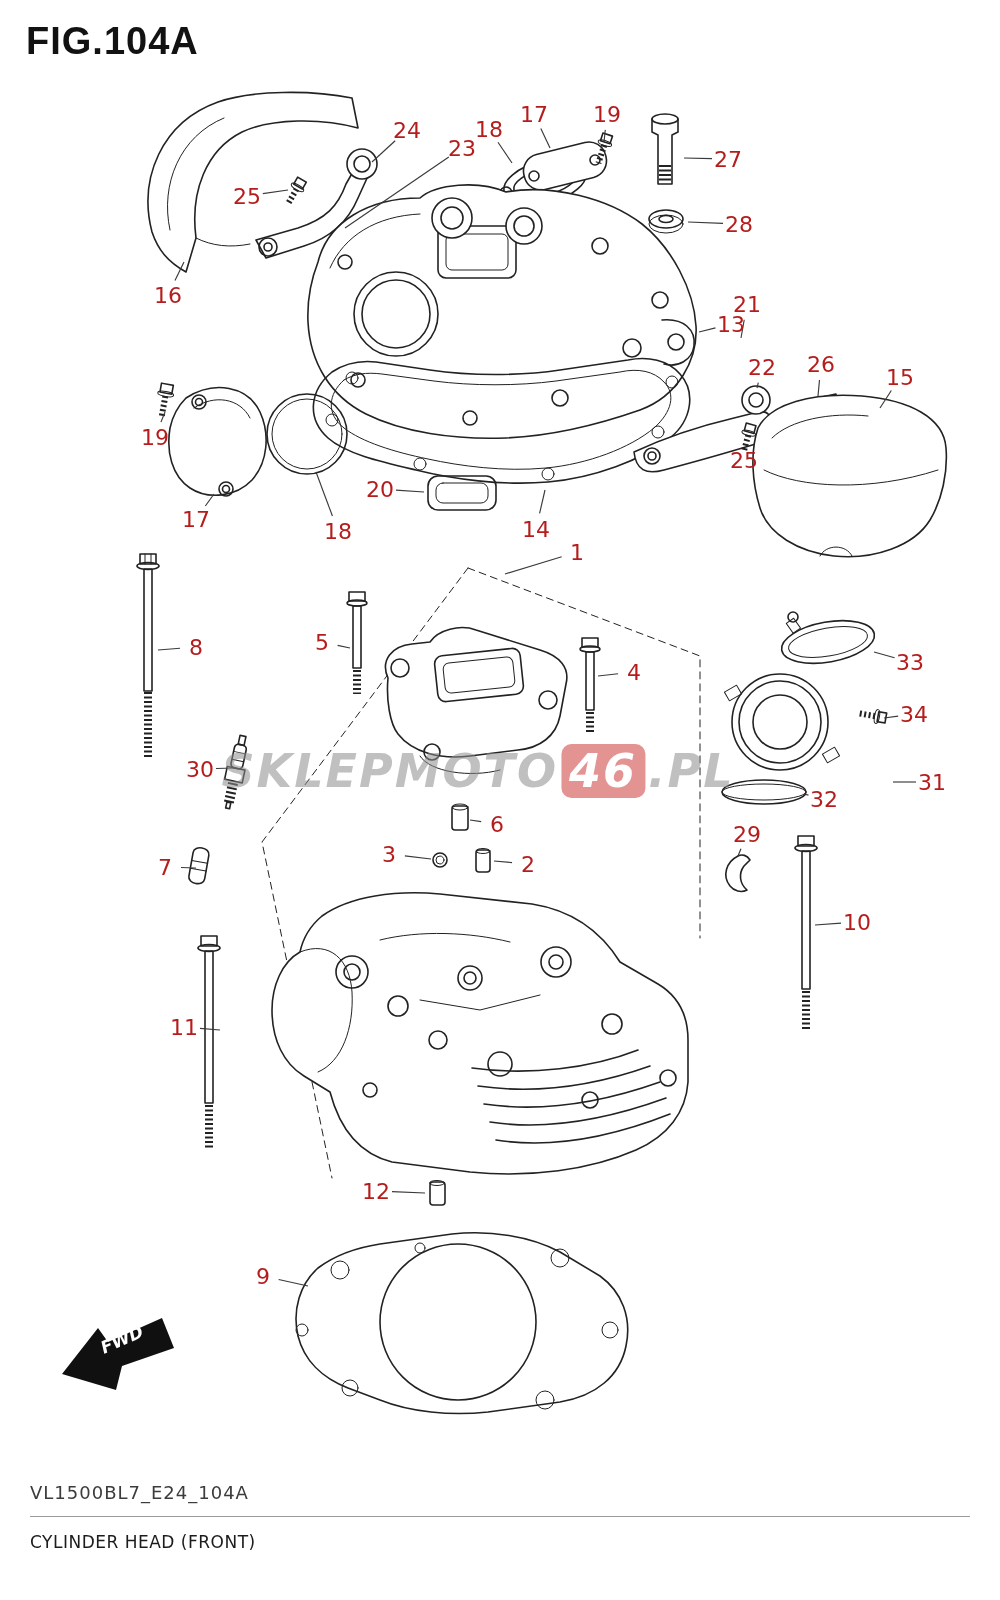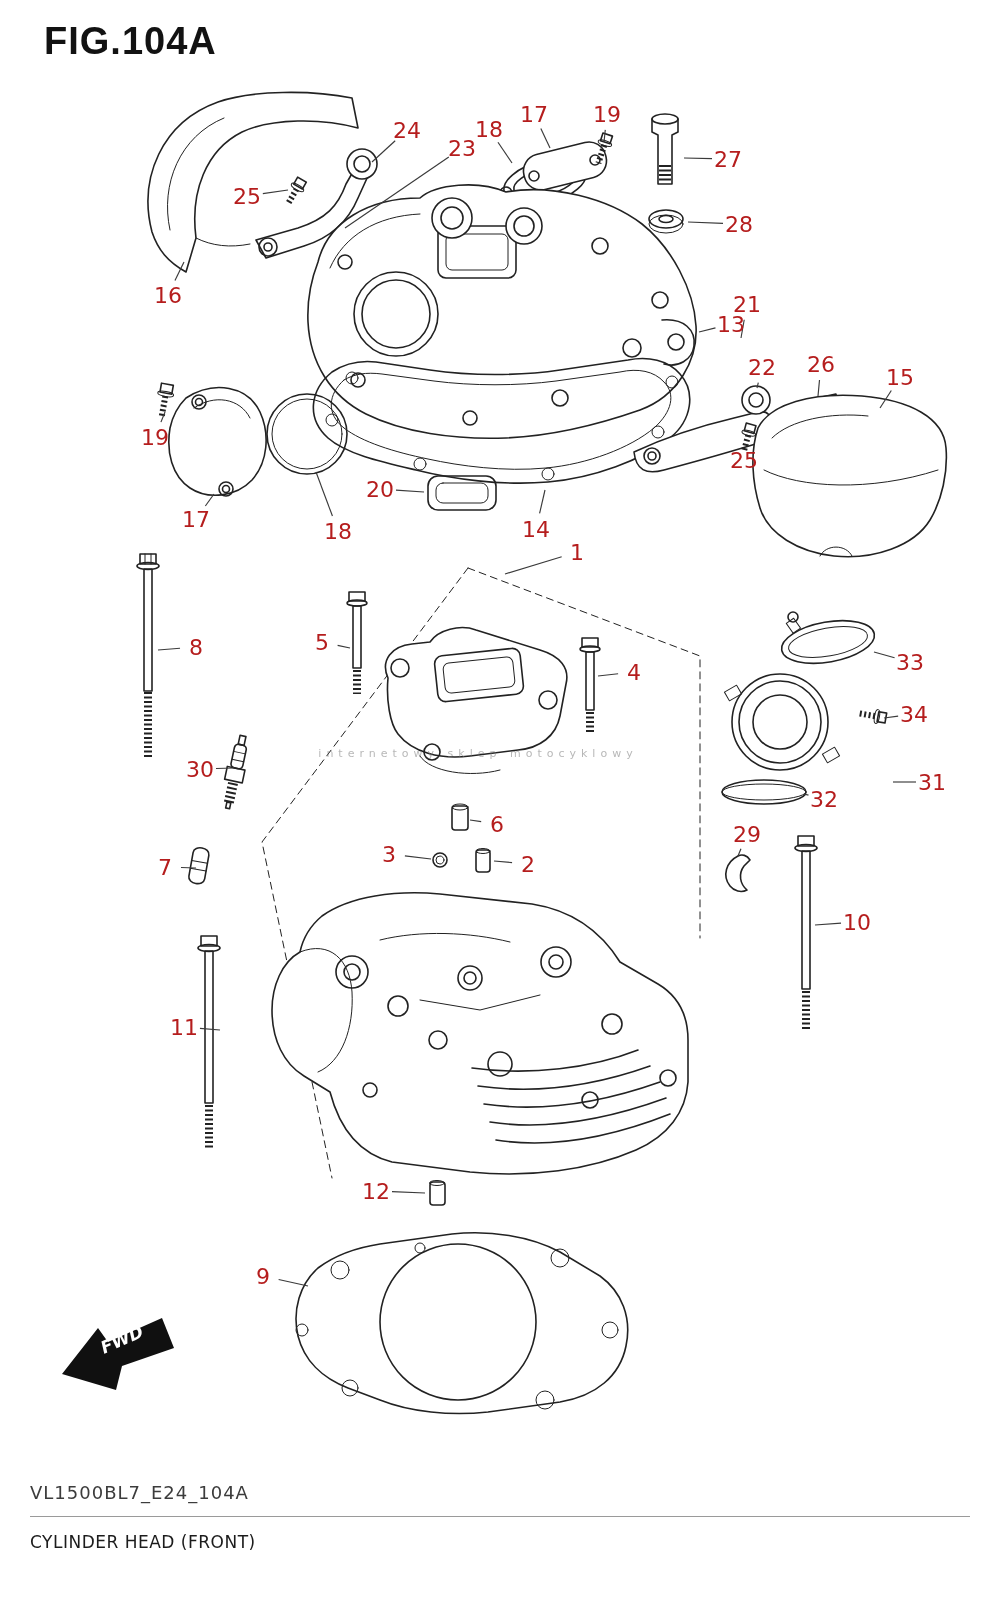--- a/index.html
+++ b/index.html
@@ -1,19 +1,19 @@
 <!DOCTYPE html>
 <html style="--callout-color: #b51d1d; --line-color: #222222; --wm-accent: #cf3b3b;"><head>
 <meta charset="utf-8">
 <style>
   *{margin:0;padding:0;box-sizing:border-box}
   html,body{background:#fff}
   body{font-family:"DejaVu Sans","Liberation Sans",sans-serif}
   .page{position:relative;width:1000px;height:1600px;background:#fff;overflow:hidden}
-  .fig-title{position:absolute;left:44px;top:20px;font-size:38px;font-weight:bold;letter-spacing:1px;color:#121212;z-index:4;font-family:"Liberation Sans",sans-serif}
+  .fig-title{position:absolute;left:26px;top:20px;font-size:38px;font-weight:bold;letter-spacing:1px;color:#121212;z-index:4;font-family:"Liberation Sans",sans-serif}
   svg.diagram{position:absolute;left:0;top:0;z-index:2}
   .ln{fill:none;stroke:var(--line-color,#222);stroke-width:1.6;stroke-linecap:round;stroke-linejoin:round}
   .lnw{fill:#fff;stroke:var(--line-color,#222);stroke-width:1.6;stroke-linecap:round;stroke-linejoin:round}
   .thin{stroke-width:1}
   .dash{stroke-dasharray:7 5}
   .thread{stroke:var(--line-color,#222);fill:none;stroke-dasharray:2 2.5}
   .leader{stroke:#3a3a3a;stroke-width:1.15;fill:none}
   .callout{fill:var(--callout-color,#b51d1d);font-size:22px;font-family:"DejaVu Sans","Liberation Sans",sans-serif;text-anchor:middle}
   .watermark{position:absolute;left:478px;top:744px;transform:translateX(-50%);text-align:center;z-index:3;opacity:.55;pointer-events:none;white-space:nowrap}
   .wm-main{font-size:46px;font-weight:bold;font-style:italic;color:#8d8d8d;letter-spacing:2px}
@@ -24,21 +24,21 @@
   .footer-title{position:absolute;left:30px;top:1532px;font-size:17px;letter-spacing:.5px;color:#1c1c1c;z-index:4}
 </style>
 </head>
 <body>
 
 <div class="page">
 
   <h1 class="fig-title">FIG.104A</h1>
 
   <div class="watermark">
-    <div class="wm-sub">internetowy sklep motocyklowy</div>
+    <div class="wm-main"><span>SKLEPMOTO</span><span class="wm-num">46</span><span>.PL</span></div>
   </div>
 
   <svg class="diagram" width="1000" height="1600" viewBox="0 0 1000 1600">
 
     <g>
       <path class="ln dash thin" d="M468,568 L262,842 L332,1178"></path>
       <path class="ln dash thin" d="M468,568 L700,656 L700,938"></path>
     </g>
 
     <g>

